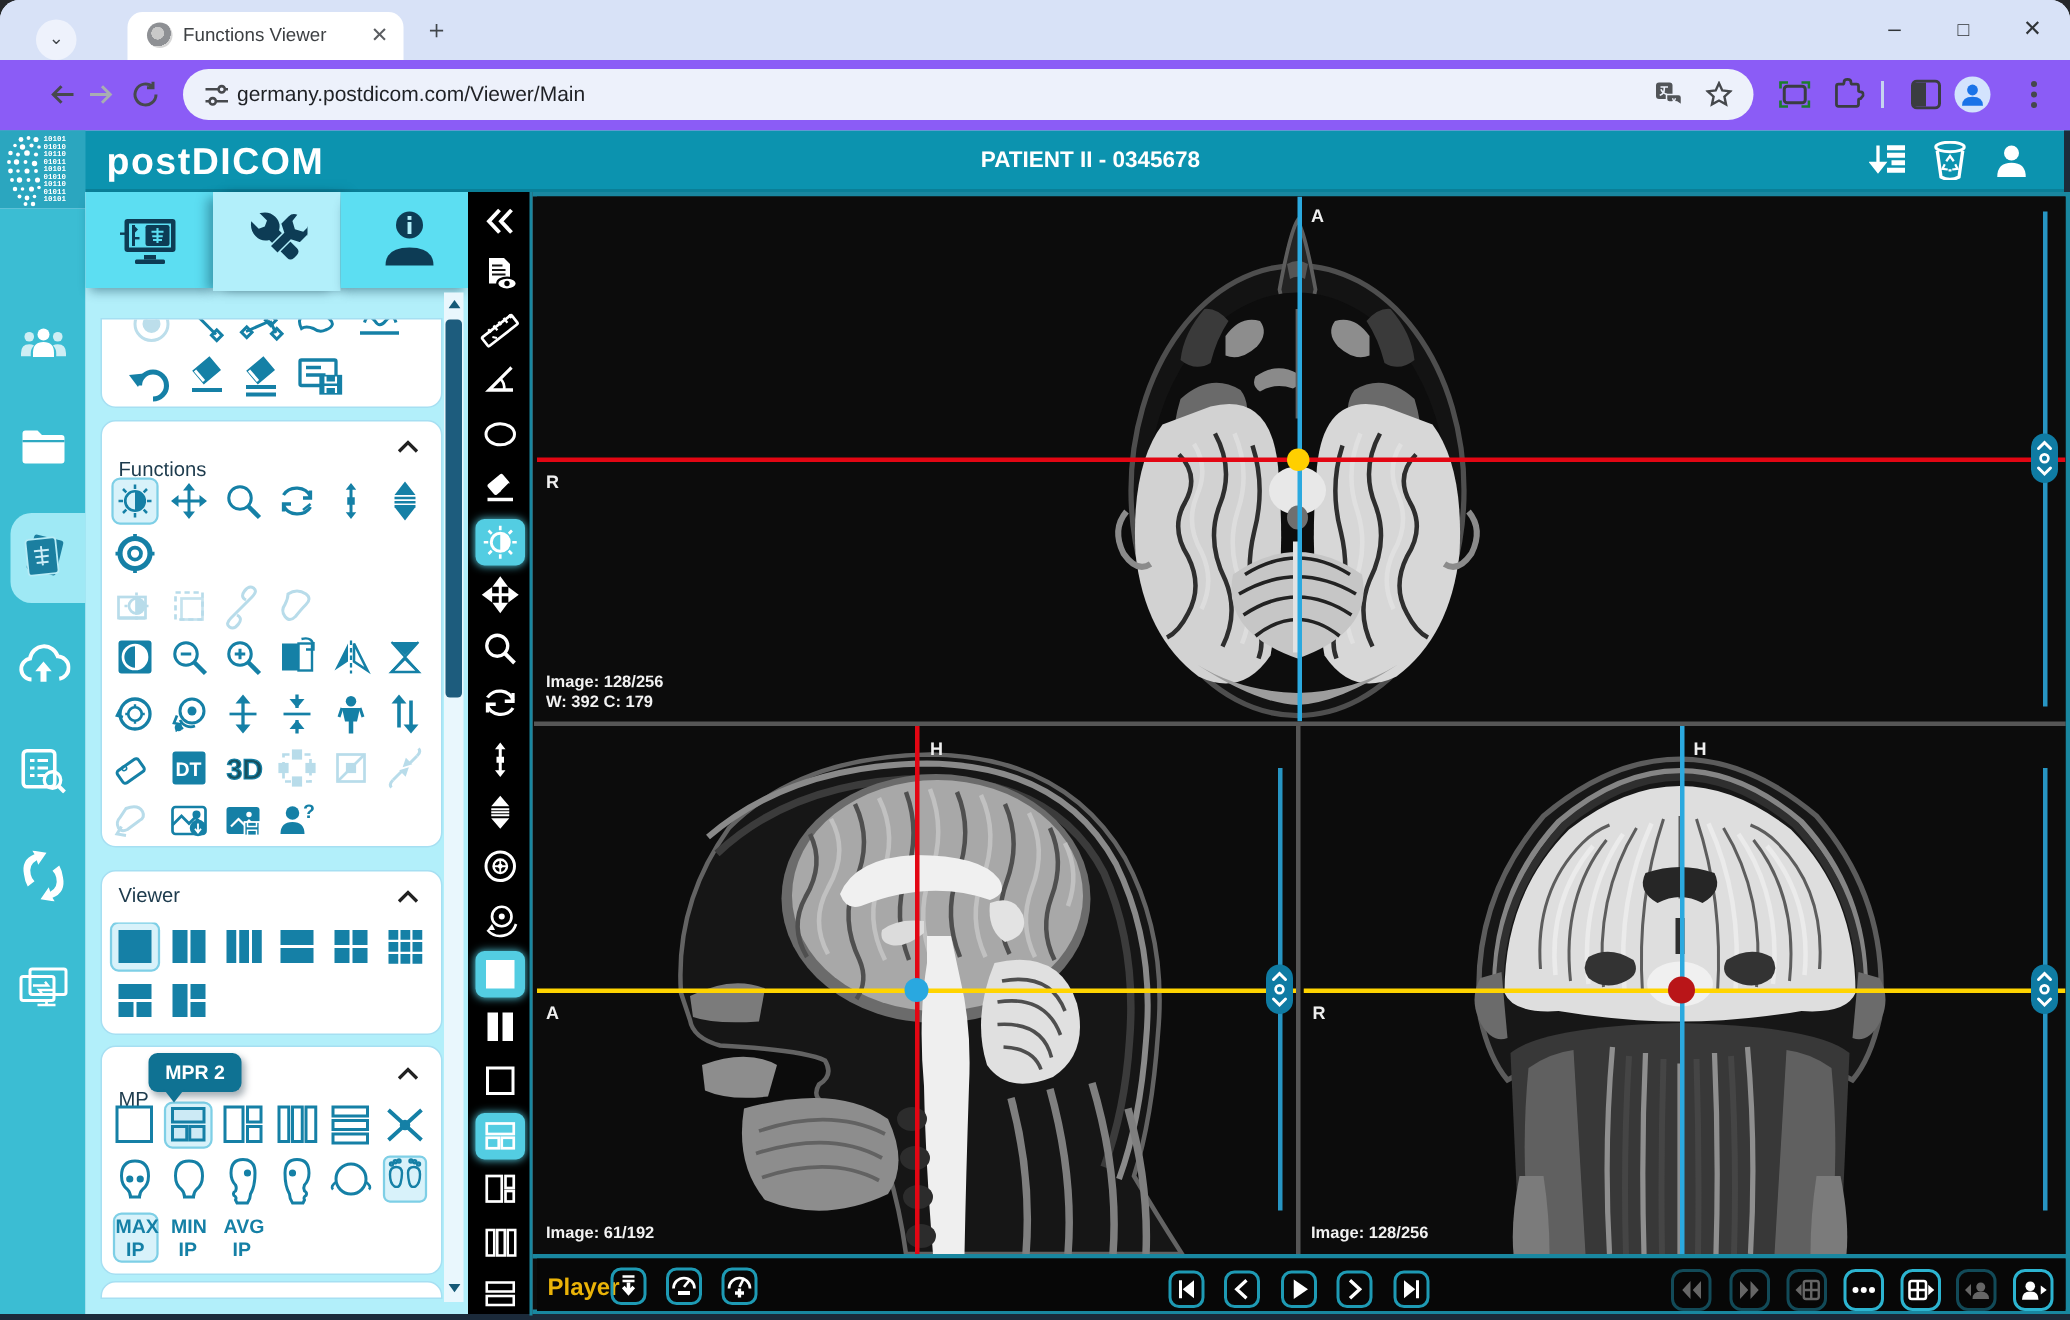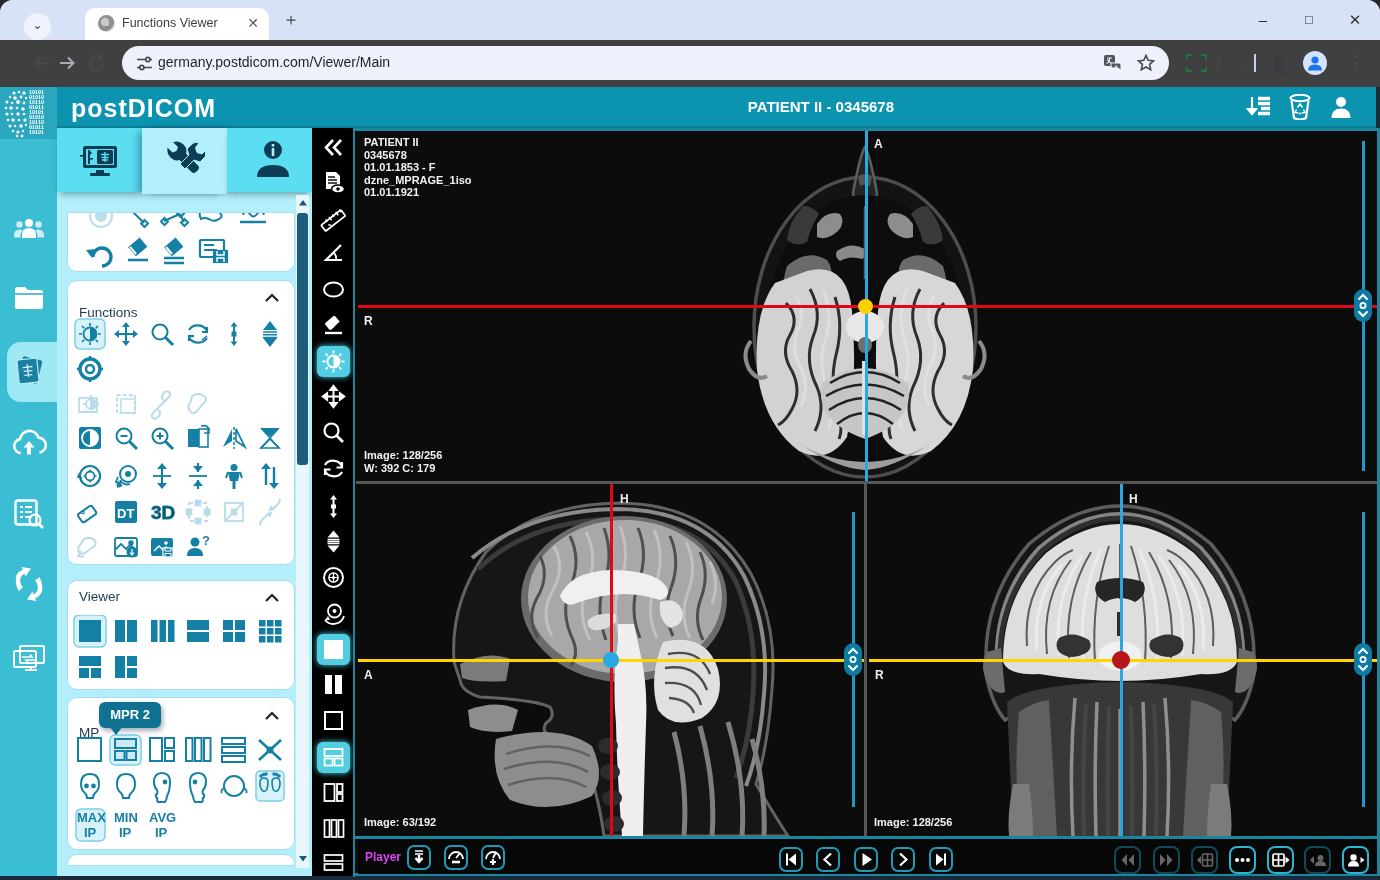--- a/index.html
+++ b/index.html
@@ -12,29 +12,29 @@
   .tabstrip { position:absolute; left:0; top:0; width:1380px; height:40px; background:#d8e2f7; }
   .tab { position:absolute; left:85px; top:8px; width:184px; height:32px; background:#fff; border-radius:10px 10px 0 0; }
   .tabtitle { position:absolute; left:37px; top:8px; font-size:12.5px; color:#3d4043; white-space:nowrap; }
   .favicon { position:absolute; left:13px; top:7px; width:17px; height:17px; border-radius:50%;
       background:radial-gradient(circle at 42% 42%, #c9c9c9 0 30%, #8e9094 31% 62%, #d6d6d6 63%); }
   .tabclose { position:absolute; left:160px; top:7px; width:16px; height:16px; font-size:14px; color:#5a5d61; text-align:center; line-height:16px; }
   .newtab { position:absolute; left:281px; top:10px; width:20px; height:20px; color:#41464b; font-size:17px; line-height:20px; text-align:center; }
   .tabsearch { position:absolute; left:24px; top:13px; width:27px; height:27px; border-radius:50%; background:#eef2fc; color:#41464b; text-align:center; font-size:12px; line-height:25px; }
   .winctl { position:absolute; top:0; width:46px; height:40px; color:#303438; text-align:center; font-size:15px; line-height:40px; }
 
-  .browbar { position:absolute; left:0; top:40px; width:1380px; height:47px; background:#404040; }
+  .browbar { position:absolute; left:0; top:40px; width:1380px; height:47px; background:#8b5cf6; }
   .urlpill { position:absolute; left:122px; top:6px; width:1047px; height:34px; border-radius:17px; background:#edf1fb; }
   .urltext { position:absolute; left:36px; top:8px; font-size:14px; color:#1f2125; }
 
   
   .apphead { position:absolute; left:0; top:87px; width:1380px; height:41px; background:#0c93af; }
   .logo { position:absolute; left:0; top:0; width:57px; height:52px; background:#2ba6bf; overflow:hidden; }
   .brand { position:absolute; left:71px; top:7px; font-size:25px; font-weight:bold; color:#fff; letter-spacing:1px; }
-  .ptitle { position:absolute; left:560px; top:11px; width:334px; text-align:right; font-size:15px; font-weight:bold; color:#fff; }
+  .ptitle { position:absolute; left:560px; top:11px; width:334px; text-align:center; font-size:15px; font-weight:bold; color:#fff; }
 
   
   .sidebar { position:absolute; left:0; top:139px; width:57px; height:738px; background:#3bbdd3; }
   .sideactive { position:absolute; left:7px; top:203px; width:50px; height:60px; background:#9fe9f5; border-radius:14px 0 0 14px; }
 
   
   .panel { position:absolute; left:57px; top:128px; width:255px; height:749px; background:#b2effa; }
   .ptab { position:absolute; top:0; width:85px; height:64px; background:#5cdef2; }
   .ptab.inact { box-shadow:0 5px 7px -3px rgba(0,50,70,0.45); }
   .card { position:absolute; left:10px; background:#fff; border:1px solid #a6dff2; border-radius:10px; width:228px; }
@@ -60,21 +60,21 @@
   .axlabel { position:absolute; color:#efefef; font-size:12px; font-weight:bold; }
   .hline { position:absolute; height:3px; }
   .vline { position:absolute; width:3px; }
   .dot { position:absolute; border-radius:50%; }
   .scrline { position:absolute; width:3px; background:#2795c3; }
   .scrpill { position:absolute; width:18px; height:33px; background:#0f7ba3; border-radius:9px; }
 
   
   .pbtn { position:absolute; width:24px; height:25px; border:2px solid #1e9ab4; border-radius:7px; }
   .rbtn { position:absolute; width:27px; height:28px; border-radius:8px; top:7px; }
-  .ptext { position:absolute; left:7px; top:11px; color:#d946ef; font-size:12px; font-weight:bold;text-align:right; }
+  .ptext { position:absolute; left:7px; top:11px; color:#eab308; font-size:16px; font-weight:bold;text-align:right; }
 </style>
 </head>
 <body>
 <div class="win">
 
   <div class="tabstrip">
     <div class="tabsearch">⌄</div>
     <div class="tab">
       <div class="favicon"></div>
       <div class="tabtitle">Functions Viewer</div>
@@ -866,25 +866,20 @@
           </g>
           <path d="M504,230 h6 v74 h-6 Z" fill="#e2e2e2"></path>
           <path d="M393,210 q-10,12 -2,28 q9,13 18,7" fill="none" stroke="#8b8b8b" stroke-width="4"></path>
           <path d="M621,210 q10,12 2,28 q-9,13 -18,7" fill="none" stroke="#8b8b8b" stroke-width="4"></path>
           <path d="M507,75 L507,148" stroke="#5e5e5e" stroke-width="2.5"></path>
         </g>
       </svg>
       <div class="vline" style="left:507px; top:0; height:350px; background:#2ba9df;"></div>
       <div class="hline" style="left:0; top:174px; width:1019px; background:#e30613;"></div>
       <div class="dot" style="left:500px; top:168px; width:15px; height:15px; background:#ffcf00;"></div>
-      <div class="ovtext" style="left:6px; top:5px;">PATIENT II
-0345678
-01.01.1853 - F
-dzne_MPRAGE_1iso
-01.01.1921</div>
       <div class="ovtext" style="left:6px; top:318px;">Image: 128/256
 W: 392 C: 179</div>
       <div class="axlabel" style="left:516px; top:6px;">A</div>
       <div class="axlabel" style="left:6px; top:183px;">R</div>
       <div class="scrline" style="left:1004px; top:10px; height:330px;"></div>
       <div class="scrpill" style="left:996px; top:158px;">
         <svg width="18" height="33" viewBox="0 0 18 33">
           <path d="M5,10 L9,6 L13,10" stroke="#fff" stroke-width="2" fill="none" stroke-linecap="round"></path>
           <circle cx="9" cy="16.5" r="2.6" stroke="#fff" stroke-width="1.8" fill="none"></circle>
           <path d="M5,23 L9,27 L13,23" stroke="#fff" stroke-width="2" fill="none" stroke-linecap="round"></path>
@@ -944,21 +939,21 @@
             <ellipse cx="250" cy="262" rx="10" ry="8"></ellipse>
             <ellipse cx="252" cy="288" rx="10" ry="8"></ellipse>
             <ellipse cx="254" cy="314" rx="10" ry="8"></ellipse>
             <ellipse cx="256" cy="340" rx="10" ry="8"></ellipse>
           </g>
         </g>
       </svg>
       <div class="vline" style="left:252px; top:0; height:352px; background:#e30613;"></div>
       <div class="hline" style="left:0; top:175px; width:508px; background:#ffd400;"></div>
       <div class="dot" style="left:245px; top:168px; width:16px; height:16px; background:#29a8e0;"></div>
-      <div class="ovtext" style="left:6px; top:332px;">Image: 63/192</div>
+      <div class="ovtext" style="left:6px; top:332px;">Image: 61/192</div>
       <div class="axlabel" style="left:262px; top:8px;">H</div>
       <div class="axlabel" style="left:6px; top:184px;">A</div>
       <div class="scrline" style="left:494px; top:28px; height:295px;"></div>
       <div class="scrpill" style="left:486px; top:159px;">
         <svg width="18" height="33" viewBox="0 0 18 33">
           <path d="M5,10 L9,6 L13,10" stroke="#fff" stroke-width="2" fill="none" stroke-linecap="round"></path>
           <circle cx="9" cy="16.5" r="2.6" stroke="#fff" stroke-width="1.8" fill="none"></circle>
           <path d="M5,23 L9,27 L13,23" stroke="#fff" stroke-width="2" fill="none" stroke-linecap="round"></path>
         </svg>
       </div>

